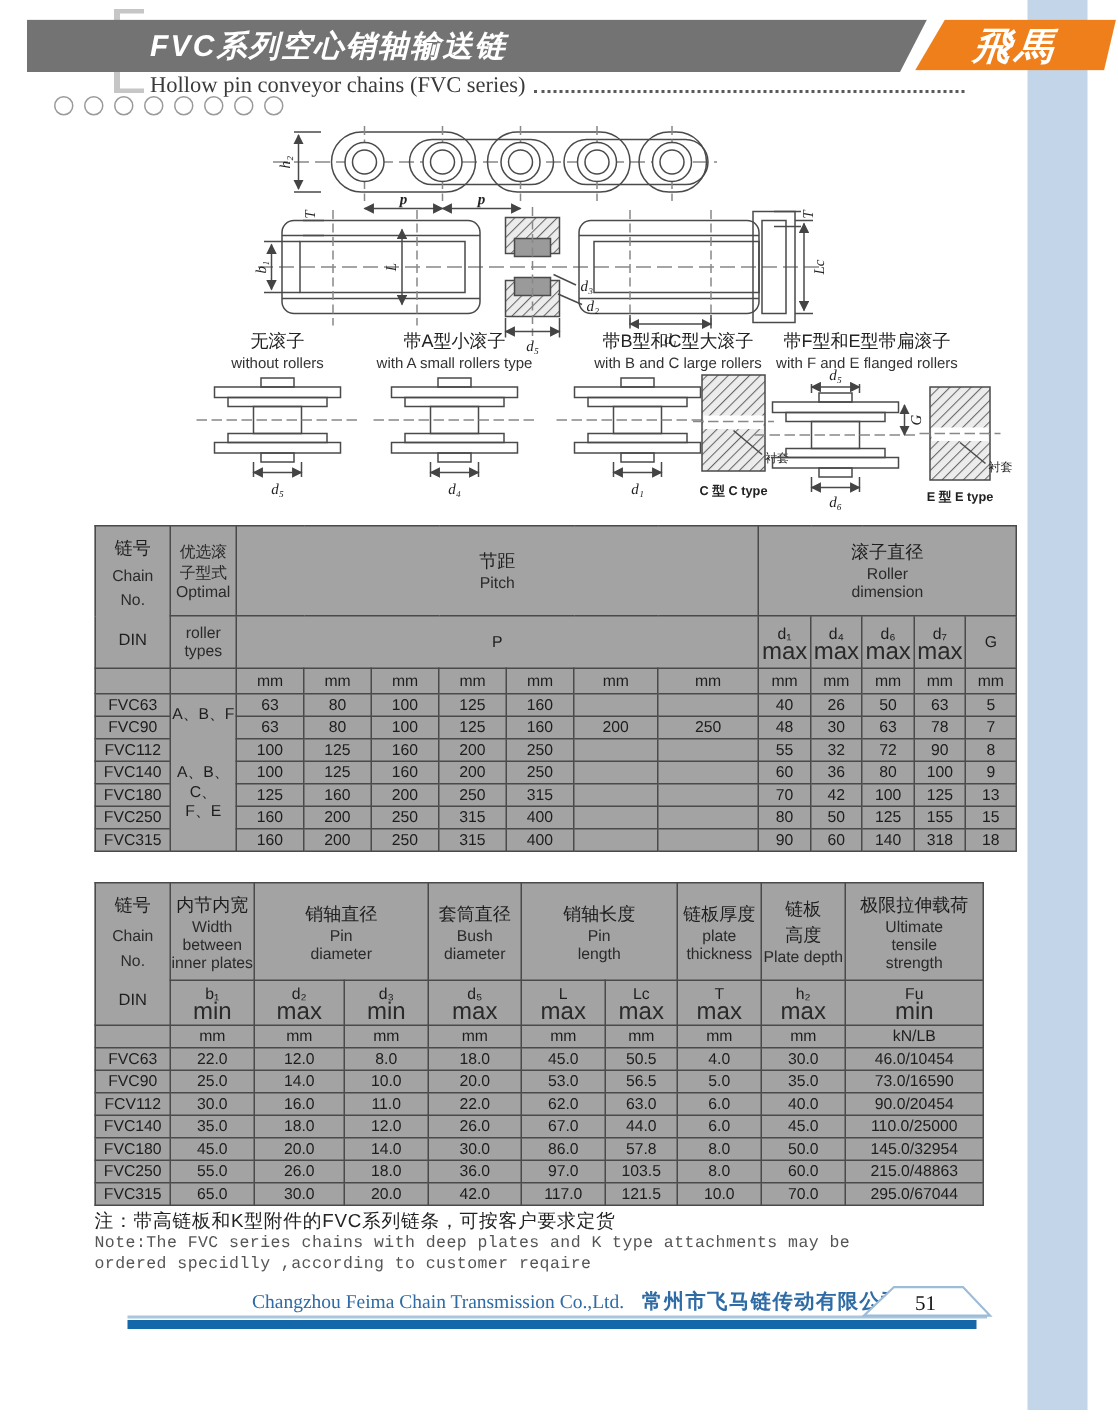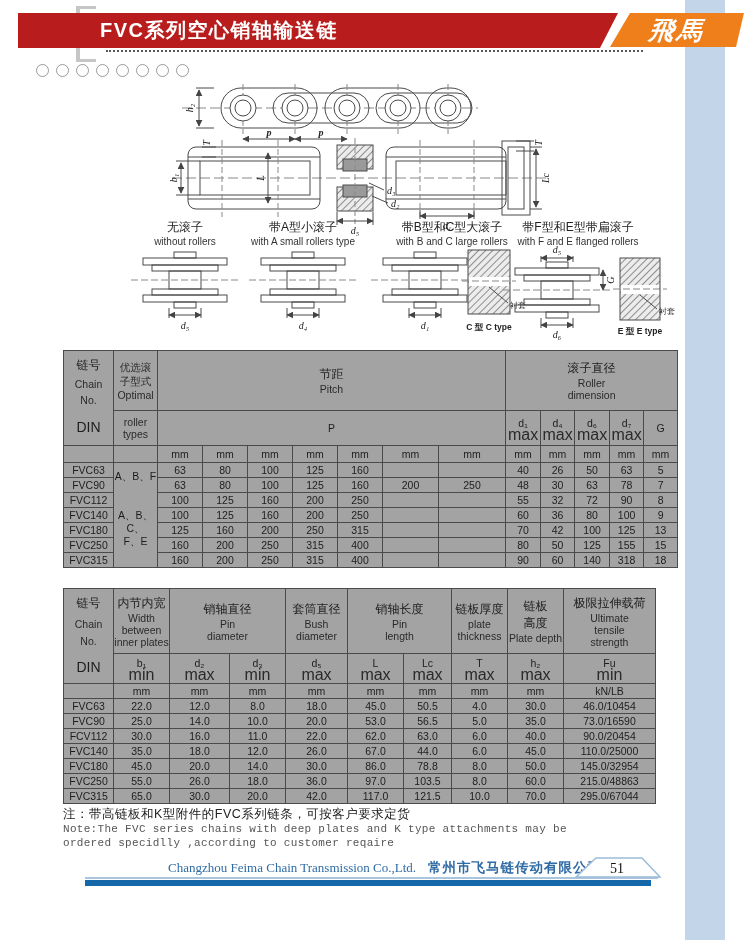--- a/index.html
+++ b/index.html
@@ -2,23 +2,23 @@
 <html><head>
 <meta charset="utf-8">
 <style>
   html,body{margin:0;padding:0;}
   body{width:745px;height:951px;position:relative;background:#ffffff;
        font-family:"Liberation Sans",sans-serif;color:#222;overflow:hidden;}
   
   .right-bar{position:absolute;left:685px;top:0;width:40px;height:940px;background:#c3d5e9;}
   .bracket{position:absolute;left:76px;top:6px;width:16px;height:50px;
            border-left:4px solid #c6c6c6;border-top:3px solid #c6c6c6;border-bottom:3px solid #c6c6c6;z-index:0;}
-  .banner{position:absolute;left:18px;top:13px;width:600px;height:35px;background:#b91c1c;z-index:1;
+  .banner{position:absolute;left:18px;top:13px;width:600px;height:35px;background:#737373;z-index:1;
           clip-path:polygon(0 0,100% 0,calc(100% - 18px) 100%,0 100%);
-          display:flex;align-items:center;}
+          display:flex;align-items:center;font-style:italic;}
   .banner-title{color:#fff;font-size:20px;font-weight:bold;letter-spacing:1.5px;padding-left:82px;}
   .logo-band{position:absolute;left:610px;top:13px;width:134px;height:34px;background:#ef7f1b;z-index:2;
              clip-path:polygon(20px 0,100% 0,calc(100% - 8px) 100%,0 100%);
              display:flex;align-items:center;justify-content:center;}
   .logo-text{color:#fff;font-family:"DejaVu Serif",serif;font-style:italic;font-weight:bold;
              font-size:25px;letter-spacing:3px;transform:skewX(-6deg);}
   .subtitle-row{position:absolute;left:100px;top:49px;width:545px;display:flex;align-items:flex-end;z-index:1;}
   .subtitle{font-family:"Liberation Serif",serif;font-size:15px;color:#3a3a3a;white-space:nowrap;}
   .dot-leader{flex:1;border-bottom:2px dotted #5a5a5a;margin:0 2px 4px 6px;height:1px;}
   .circles{position:absolute;left:36px;top:64px;display:flex;gap:7px;}
@@ -35,21 +35,21 @@
   td{border:1px solid #4a4a4a;text-align:center;vertical-align:middle;
      font-size:10.5px;color:#1d1d1d;padding:0;overflow:hidden;}
   #t1{left:63px;top:350px;width:614px;}
   #t2{left:63px;top:588px;width:592px;}
   tr.rA{height:60px;} tr.rB{height:35px;} tr.rC{height:17px;font-size:10px;}
   #t2 tr.rA{height:65px;} #t2 tr.rB{height:30px;} #t2 tr.rC{height:15px;}
   tr.dr{height:15px;}
   .hzh{font-size:12px;} .hen{font-size:10.5px;color:#2a2a2a;}
   .stack{display:flex;flex-direction:column;justify-content:space-evenly;height:100%;}
   .c1head .top{height:57px;display:flex;flex-direction:column;justify-content:space-evenly;}
-  .c1head .din{height:34px;display:flex;align-items:center;justify-content:center;font-size:14px;}
+  .c1head .din{height:34px;display:flex;align-items:center;justify-content:center;font-size:11px;}
   #t2 .c1head .top{height:62px;}
   #t2 .c1head .din{height:30px;}
   .sym{font-size:10.5px;line-height:12px;} .lim{font-size:16px;line-height:11px;color:#2a2a2a;}
   .types-cell{vertical-align:top;font-size:10.5px;}
   .types-cell div{line-height:13px;}
   .tl0{margin-top:7px;} .tl1{margin-top:26px;}
   
   .note-zh{position:absolute;left:63px;top:806px;font-size:12.5px;color:#222;letter-spacing:.5px;}
   .note-en{position:absolute;left:63px;font-size:11px;color:#555;letter-spacing:.3px;font-family:Liberation Mono, monospace;}
   .footer-en{position:absolute;left:168px;top:860px;font-family:"Liberation Serif",serif;
@@ -65,20 +65,21 @@
 
 <div class="right-bar"></div>
 <div class="bracket"></div>
 <div class="banner">
   <span class="banner-title">FVC系列空心销轴输送链</span>
 </div>
 <div class="logo-band">
   <span class="logo-text">飛馬</span>
 </div>
 <div class="subtitle-row">
+  <span class="subtitle">Hollow pin conveyor chains (FVC series)</span>
   <span class="dot-leader"></span>
 </div>
 <div class="circles">
   <span></span>
     <span></span>
     <span></span>
     <span></span>
     <span></span>
     <span></span>
     <span></span>
@@ -634,21 +635,21 @@
         <td>45.0</td>
         <td>110.0/25000</td>
       </tr>
       <tr class="dr">
         <td>FVC180</td>
         <td>45.0</td>
         <td>20.0</td>
         <td>14.0</td>
         <td>30.0</td>
         <td>86.0</td>
-        <td>78.8</td>
+        <td>57.8</td>
         <td>8.0</td>
         <td>50.0</td>
         <td>145.0/32954</td>
       </tr>
       <tr class="dr">
         <td>FVC250</td>
         <td>55.0</td>
         <td>26.0</td>
         <td>18.0</td>
         <td>36.0</td>

